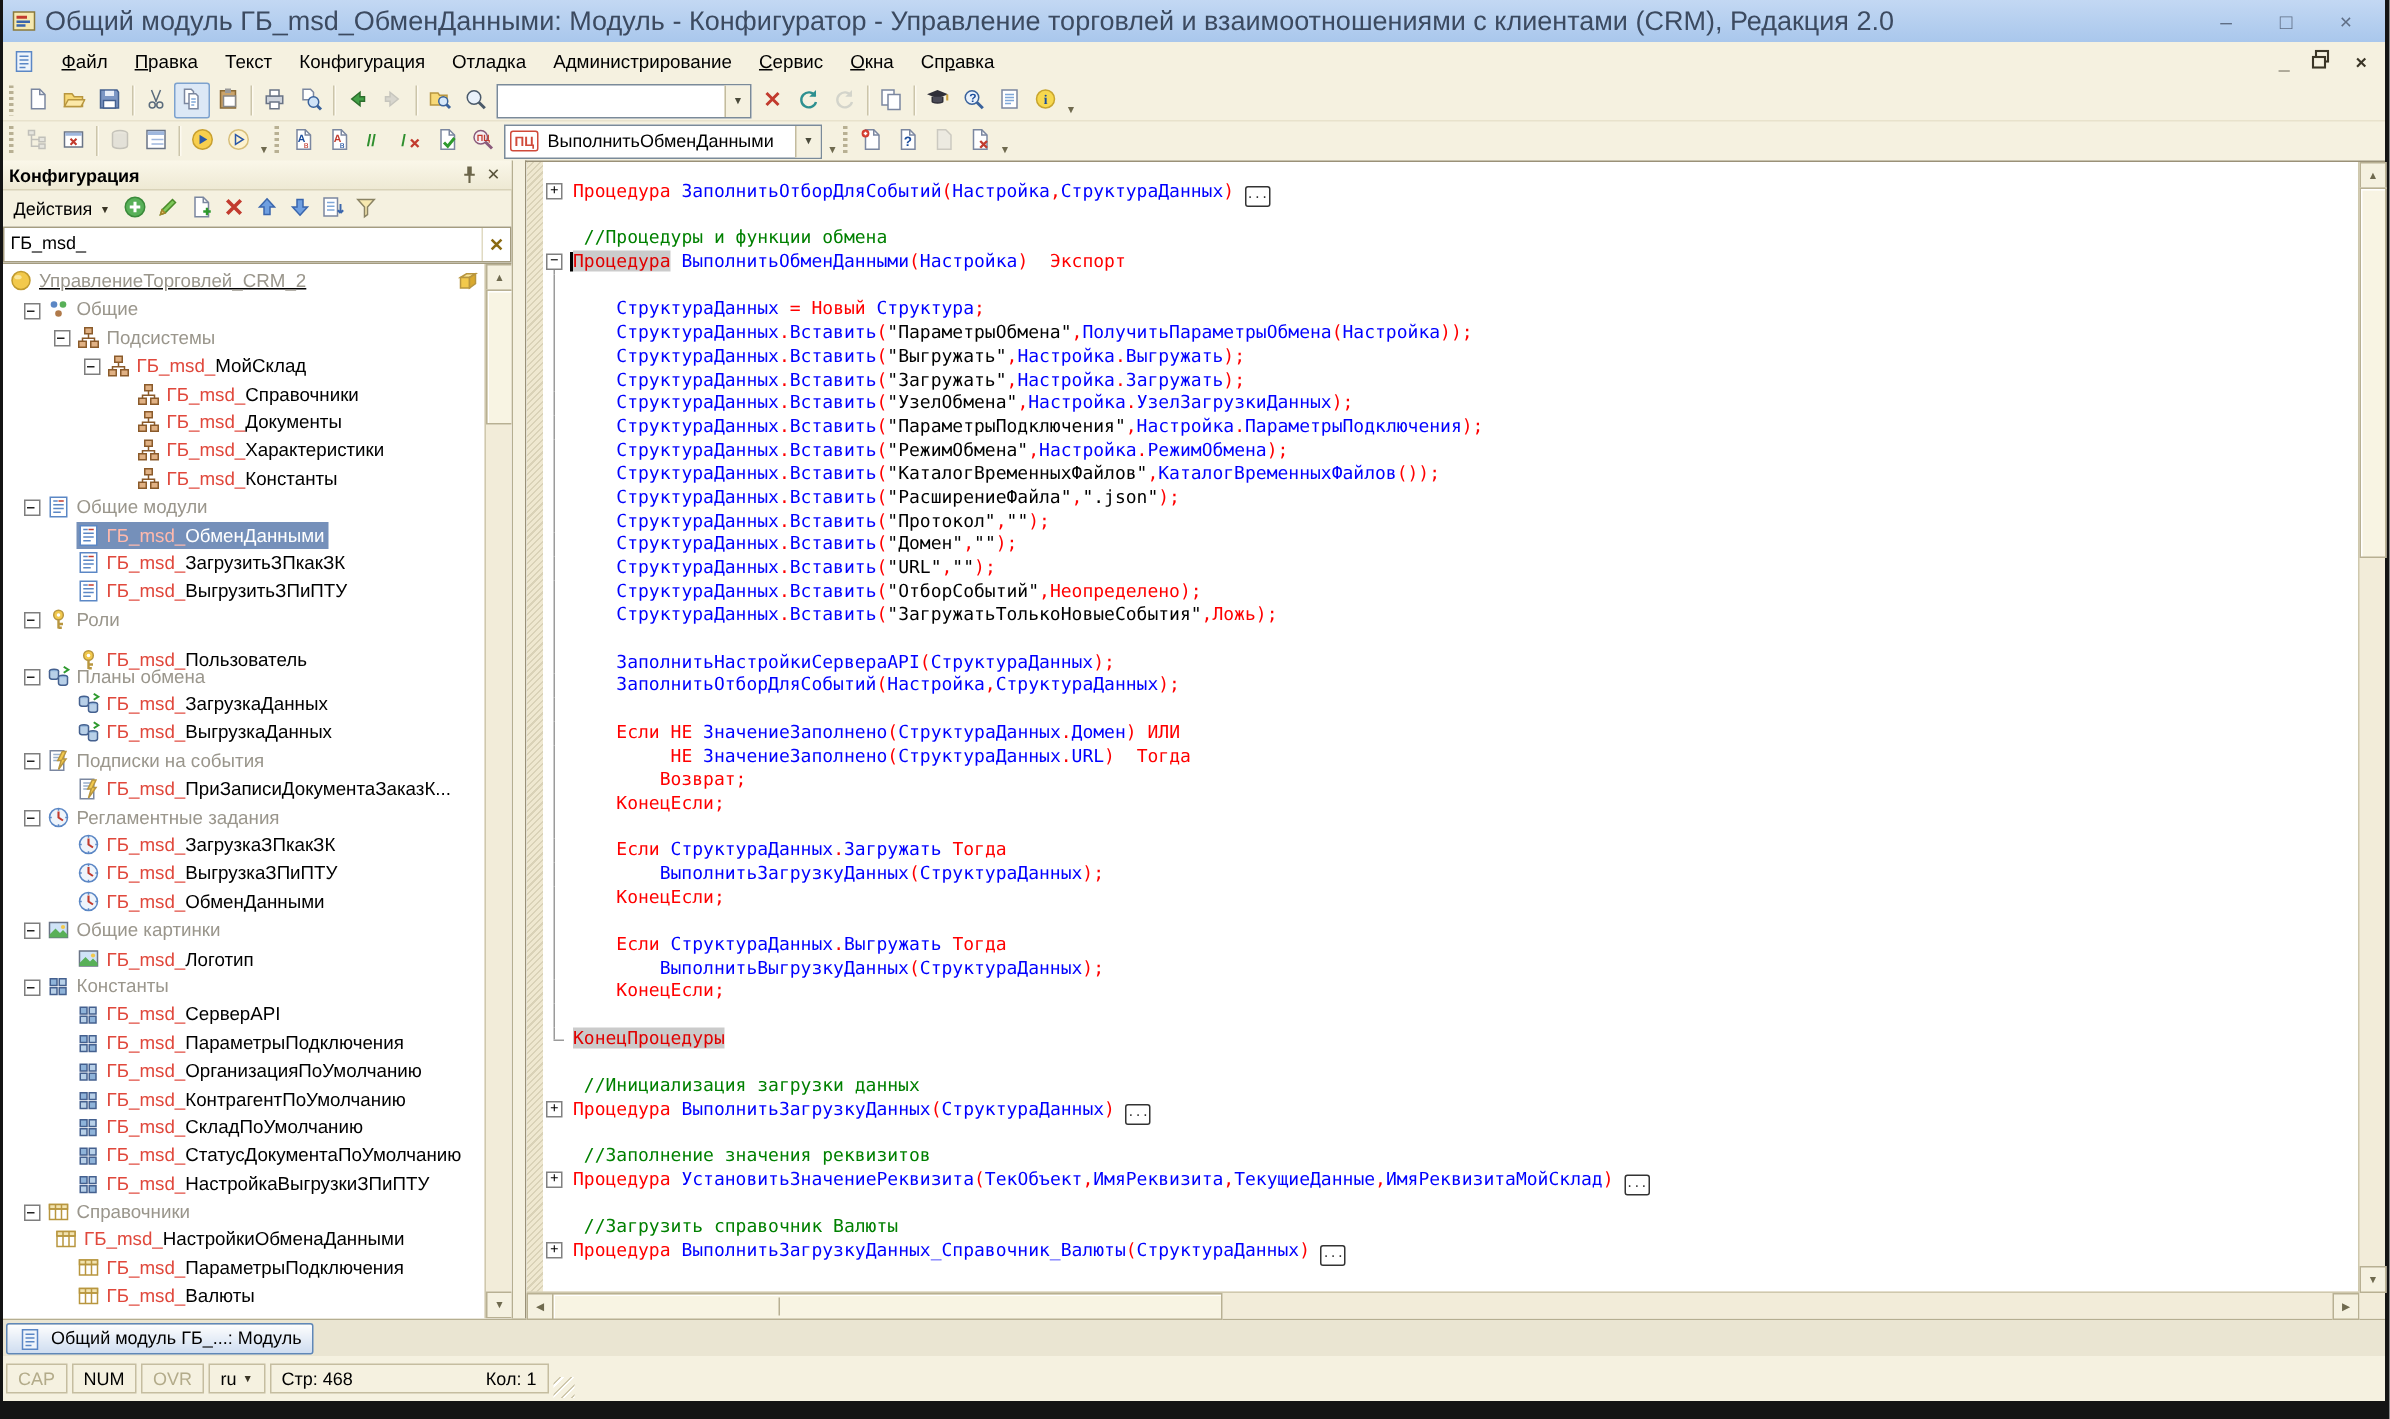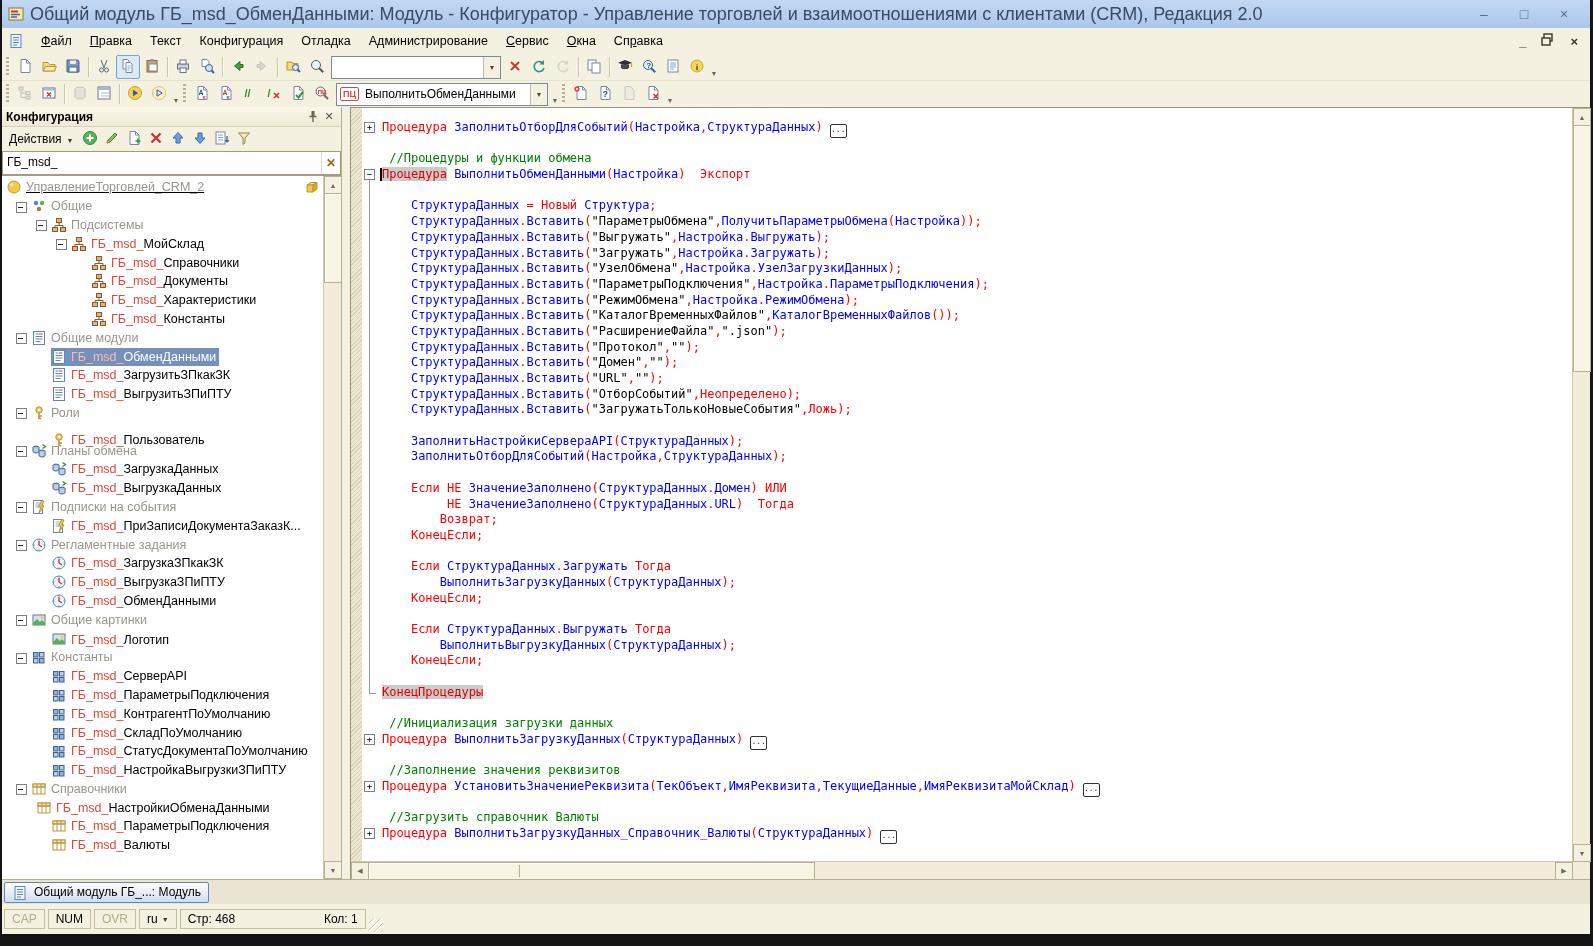--- a/index.html
+++ b/index.html
@@ -815,20 +815,32 @@
             </div>
             <div class="trow" style="padding-left: 33px;">
               <span class="exp"></span>
               <span style="display: flex; align-items: center;">
                 <span class="ticon16"><svg width="16" height="16" viewBox="0 0 16 16">
                     <rect x="2.5" y="3.5" width="4.5" height="4.5" fill="#8fb3d9" stroke="#44608f"></rect>
                     <rect x="8.5" y="3.5" width="4.5" height="4.5" fill="#b8d0e8" stroke="#44608f"></rect>
                     <rect x="2.5" y="9.5" width="4.5" height="4.5" fill="#b8d0e8" stroke="#44608f"></rect>
                     <rect x="8.5" y="9.5" width="4.5" height="4.5" fill="#8fb3d9" stroke="#44608f"></rect>
                   </svg></span>
+                <span class="tlabel"><span class="pref">ГБ_msd_</span>ОрганизацияПоУмолчанию</span>
+              </span>
+            </div>
+            <div class="trow" style="padding-left: 33px;">
+              <span class="exp"></span>
+              <span style="display: flex; align-items: center;">
+                <span class="ticon16"><svg width="16" height="16" viewBox="0 0 16 16">
+                    <rect x="2.5" y="3.5" width="4.5" height="4.5" fill="#8fb3d9" stroke="#44608f"></rect>
+                    <rect x="8.5" y="3.5" width="4.5" height="4.5" fill="#b8d0e8" stroke="#44608f"></rect>
+                    <rect x="2.5" y="9.5" width="4.5" height="4.5" fill="#b8d0e8" stroke="#44608f"></rect>
+                    <rect x="8.5" y="9.5" width="4.5" height="4.5" fill="#8fb3d9" stroke="#44608f"></rect>
+                  </svg></span>
                 <span class="tlabel"><span class="pref">ГБ_msd_</span>КонтрагентПоУмолчанию</span>
               </span>
             </div>
             <div class="trow" style="padding-left: 33px;">
               <span class="exp"></span>
               <span style="display: flex; align-items: center;">
                 <span class="ticon16"><svg width="16" height="16" viewBox="0 0 16 16">
                     <rect x="2.5" y="3.5" width="4.5" height="4.5" fill="#8fb3d9" stroke="#44608f"></rect>
                     <rect x="8.5" y="3.5" width="4.5" height="4.5" fill="#b8d0e8" stroke="#44608f"></rect>
                     <rect x="2.5" y="9.5" width="4.5" height="4.5" fill="#b8d0e8" stroke="#44608f"></rect>

